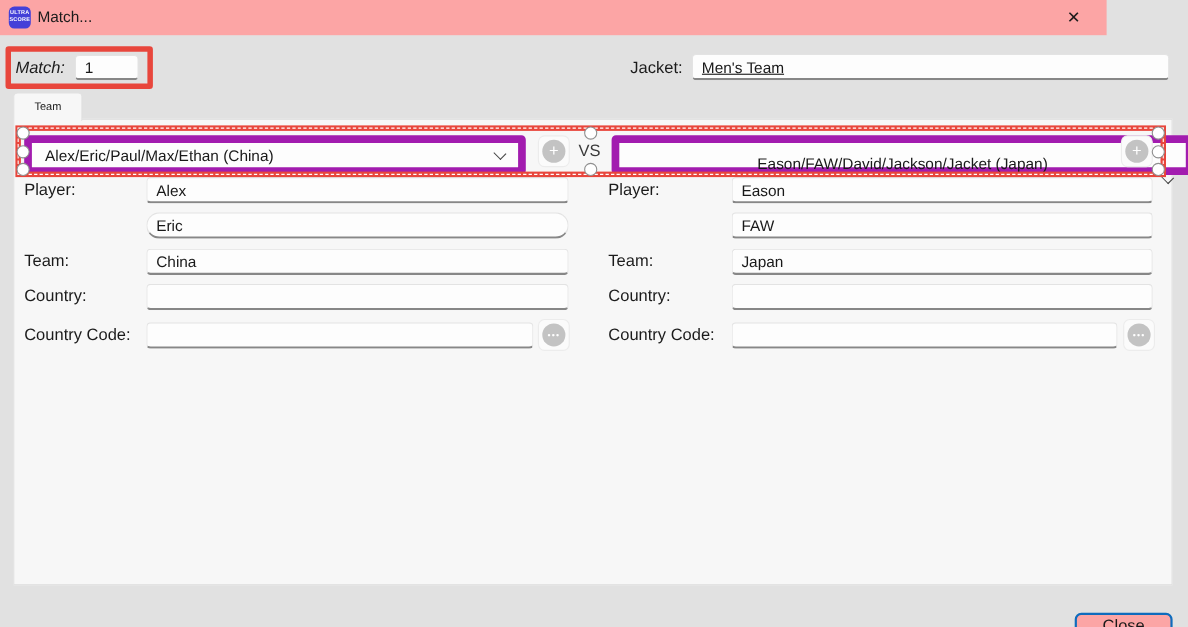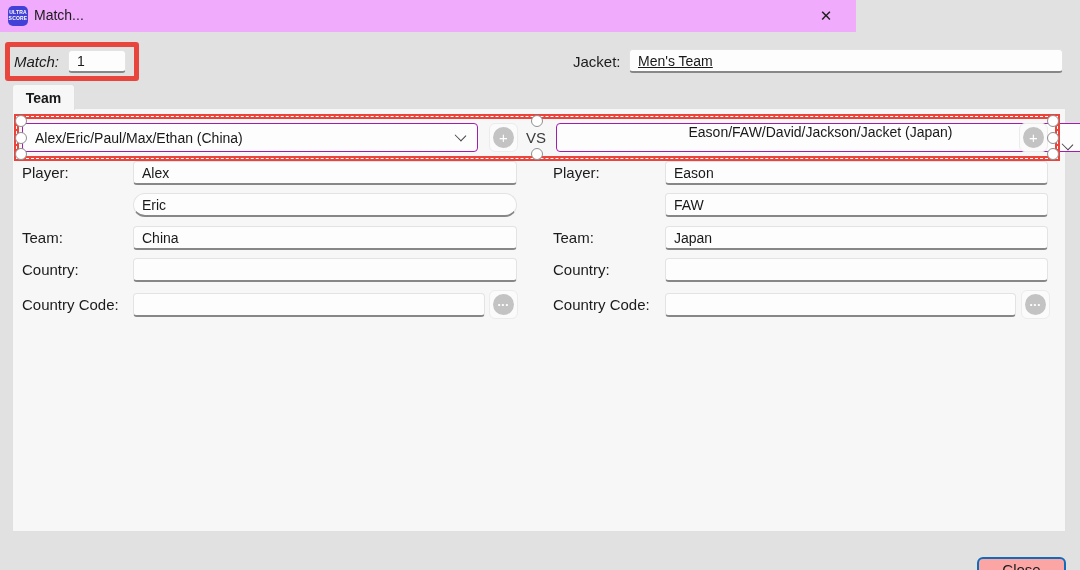--- a/index.html
+++ b/index.html
@@ -3,21 +3,21 @@
 <meta charset="utf-8">
 <style>
   html,body{margin:0;padding:0;}
   body{
     width:1080px;height:570px;position:relative;overflow:hidden;
     background:#e1e1e1;
     font-family:"Liberation Sans",sans-serif;
     color:#191919;
   }
   
-  .titlebar{position:absolute;left:0;top:0;width:856px;height:32px;background:#f0abfc;}
+  .titlebar{position:absolute;left:0;top:0;width:1006px;height:32px;background:#fca5a5;}
   .app-icon{
     position:absolute;left:8px;top:6px;width:20px;height:20px;border-radius:5px;
     background:#4340d8;color:#fff;display:flex;flex-direction:column;
     align-items:center;justify-content:center;line-height:1.15;
     font-size:5px;font-weight:bold;letter-spacing:.2px;
   }
   .win-title{position:absolute;left:34px;top:7px;font-size:14px;color:#1b1b1b;}
   .win-close{
     position:absolute;right:16px;top:5px;width:28px;height:22px;border:none;background:transparent;
     font-size:15px;color:#1b1b1b;display:flex;align-items:center;justify-content:center;cursor:pointer;
@@ -32,31 +32,31 @@
     font-family:"Liberation Sans",sans-serif;
   }
   .annot-box{
     position:absolute;left:5px;top:42px;width:134px;height:39px;box-sizing:border-box;
     border:5px solid var(--red);border-radius:3px;pointer-events:none;z-index:30;
   }
   
   .tab{
     position:absolute;left:12px;top:84px;width:61px;height:25px;z-index:5;
     background:#f7f7f7;border:1px solid #e0e0e0;border-bottom:none;border-radius:4px 4px 0 0;
-    font-size:14px;display:flex;align-items:center;justify-content:center;cursor:default;font-weight:bold;
+    font-size:10px;display:flex;align-items:center;justify-content:center;cursor:default;
   }
   .panel{
     position:absolute;left:12px;top:108px;width:1054px;height:424px;box-sizing:border-box;
     background:#f7f7f7;border:1px solid #e0e0e0;
   }
   
   .combo{
     position:absolute;box-sizing:border-box;height:29px;
-    background:#fdfdfd;border:1px solid #a21caf;border-radius:4px;
-    display:flex;align-items:center;padding:0 12px;font-size:14px;cursor:pointer;z-index:10;
+    background:#fdfdfd;border:7px solid #a21caf;border-radius:4px;
+    display:flex;align-items:center;padding:11px 12px;font-size:14px;cursor:pointer;z-index:10;
   }
   .chev{
     width:8px;height:8px;margin-left:auto;margin-bottom:4px;flex:0 0 auto;
     border-right:1.6px solid #454545;border-bottom:1.6px solid #454545;
     transform:rotate(45deg) scaleY(.85);
   }
   .cbtn{
     position:absolute;width:29px;height:29px;box-sizing:border-box;border-radius:6px;
     background:#fbfbfb;border:1px solid #ececec;display:flex;align-items:center;justify-content:center;
     cursor:pointer;padding:0;z-index:10;

